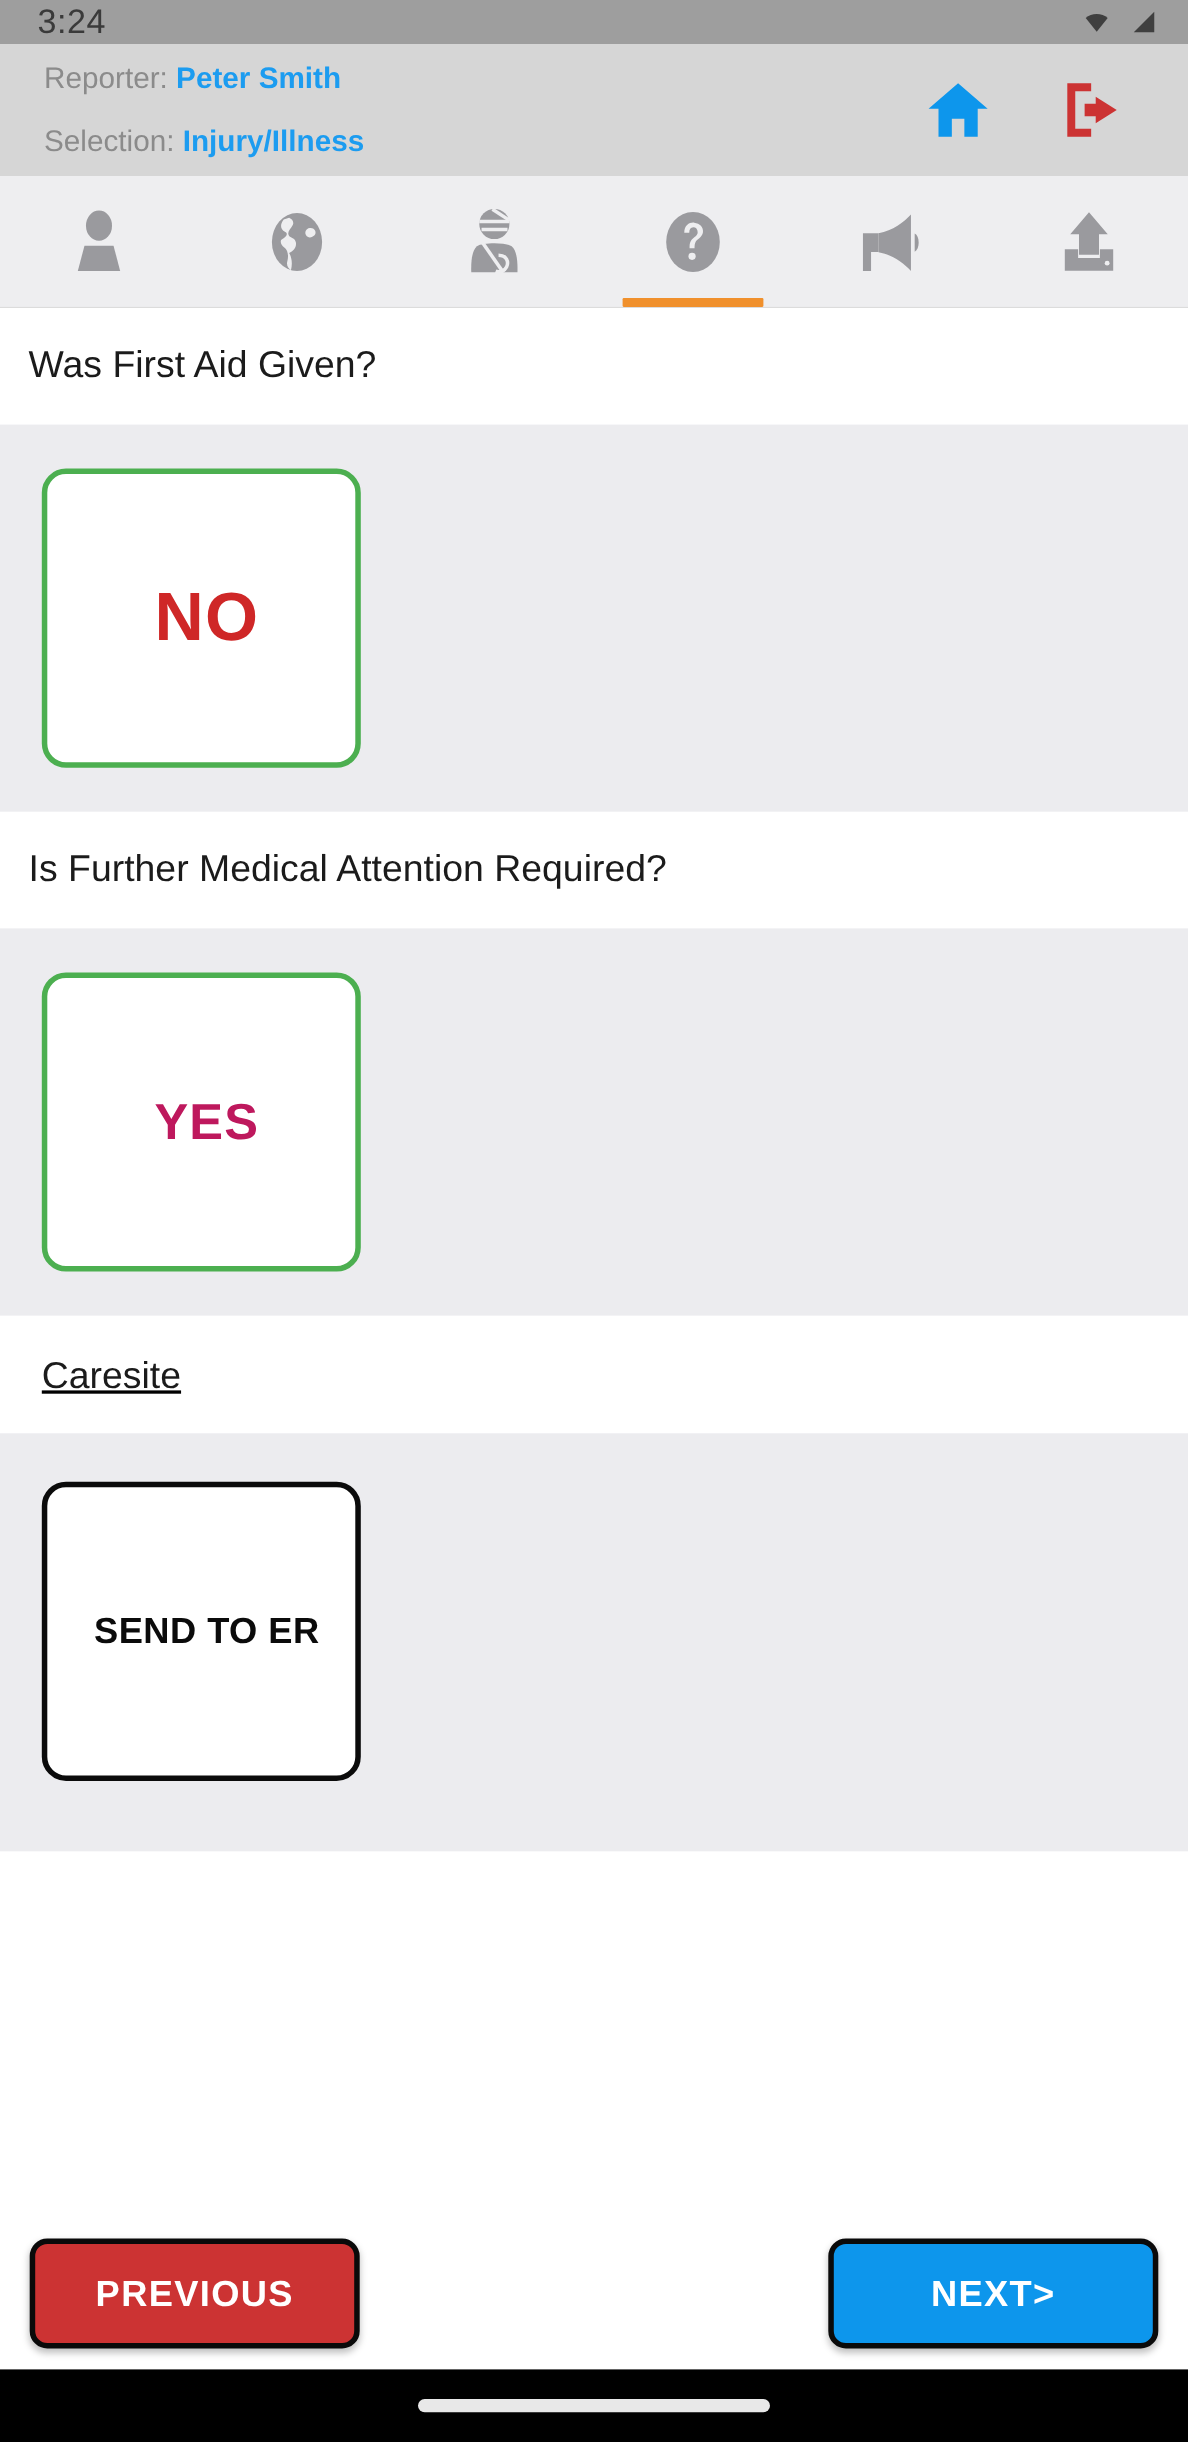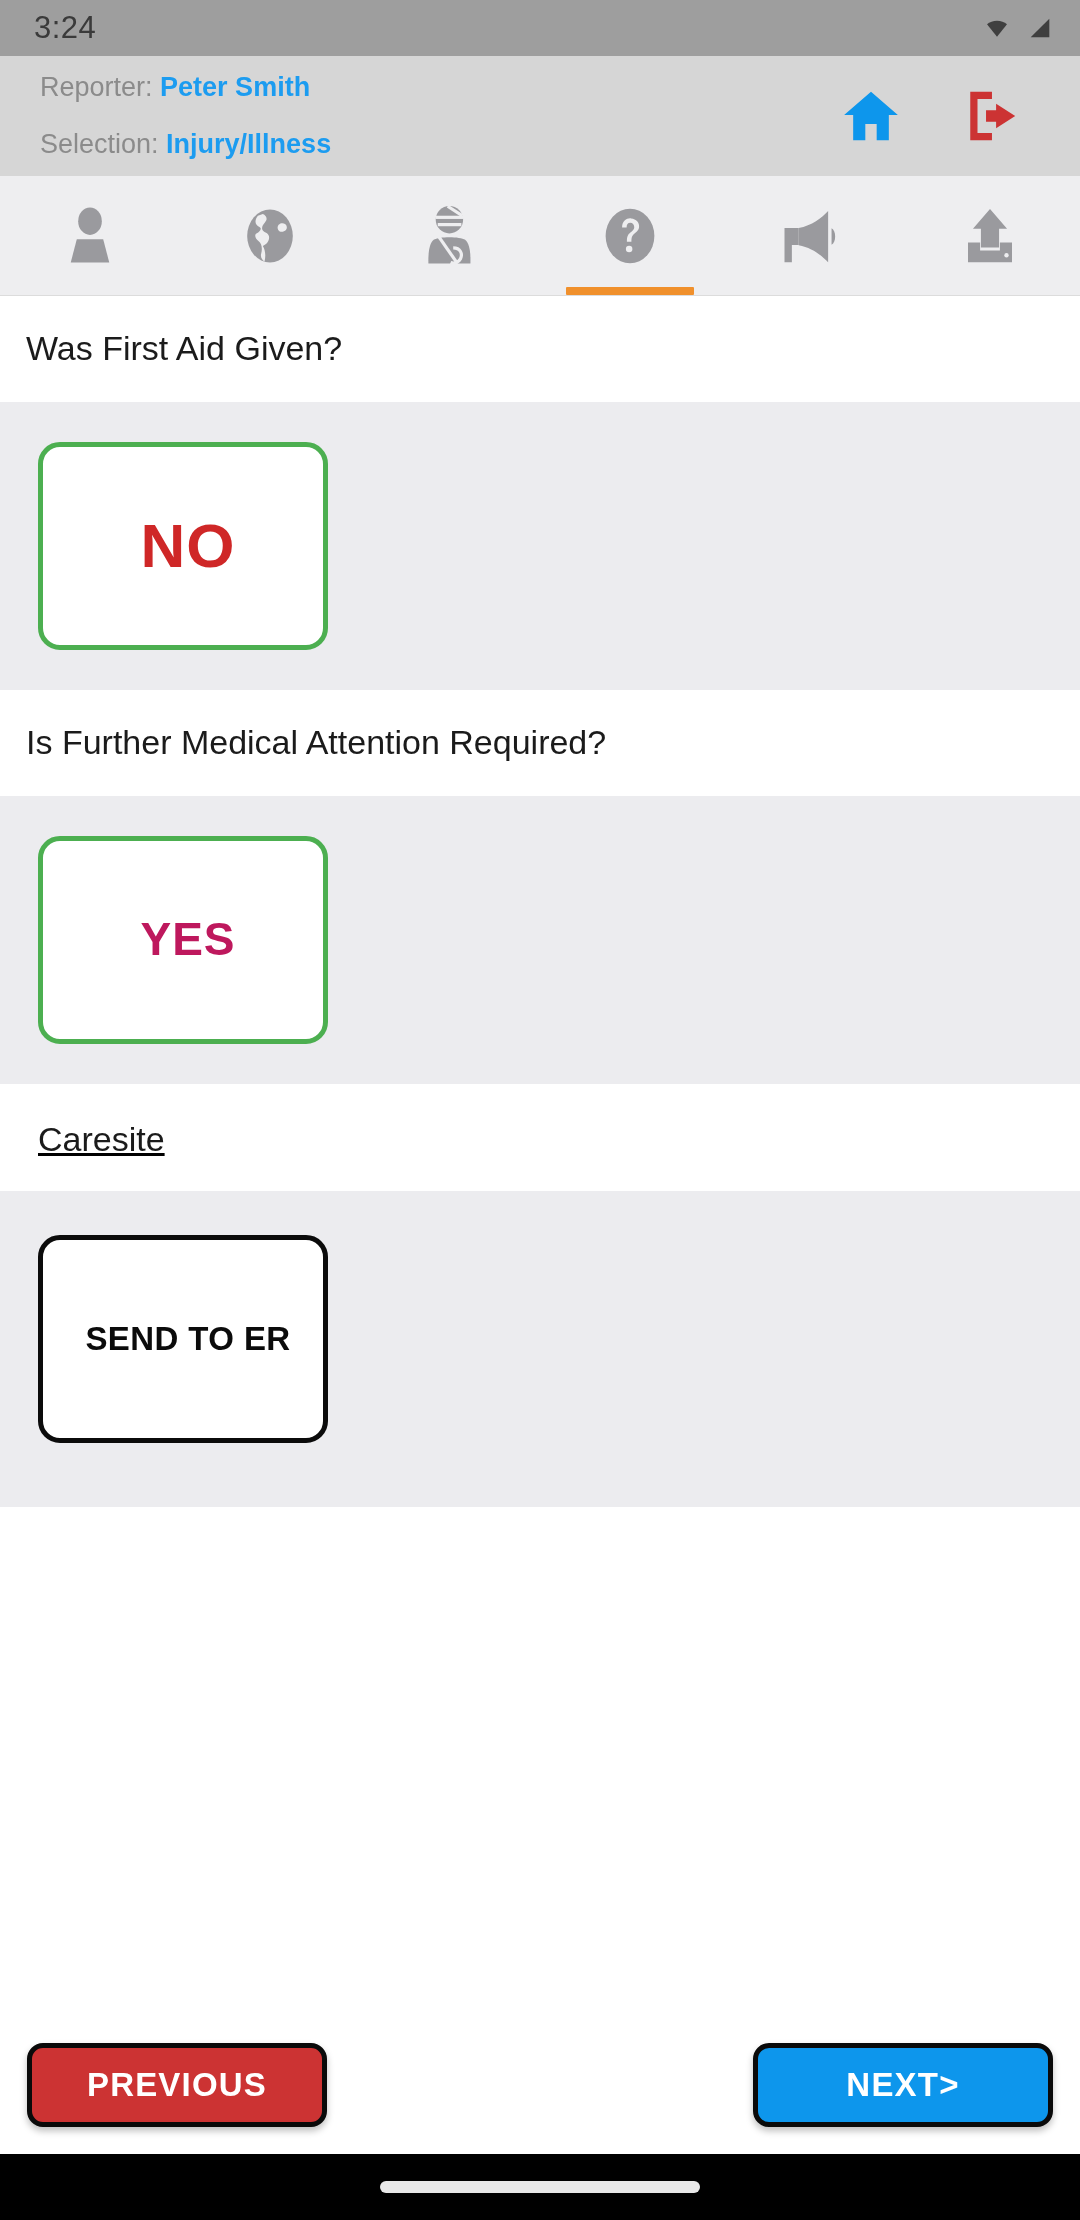--- a/index.html
+++ b/index.html
@@ -6,21 +6,21 @@
   html, body {
     width:1080px; height:2220px;
     background:#ffffff;
     font-family:"Liberation Sans", sans-serif;
     overflow:hidden;
   }
   #screen { position:relative; width:1080px; height:2220px; background:#fff; }
 
   
   .statusbar{
-    height:56px; background:#9e9e9e; display:flex; align-items:center;
+    height:40px; background:#9e9e9e; display:flex; align-items:center;
     justify-content:space-between; padding:0 26px 0 34px;
   }
   .status-time{ font-size:31px; color:#3a3a3a; letter-spacing:.5px; }
   .status-icons{ display:flex; align-items:center; gap:14px; }
 
   
   .appheader{
     height:120px; background:#d6d6d6; display:flex; align-items:center;
     justify-content:space-between; padding:0 42px 0 40px;
     box-shadow:0 1px 0 rgba(0,0,0,.07);
@@ -47,41 +47,41 @@
 
   
   .q-label{
     background:#ffffff; padding:33px 38px 34px 26px;
     font-size:34px; color:#1b1b1b;
   }
   .ans-zone{ background:#ececef; padding:40px 38px 40px 38px; }
 
   .choice-row{ display:flex; gap:42px; }
   .choice-btn{
-    width:290px; height:208px; background:#fff; border-radius:22px;
+    width:290px; height:272px; background:#fff; border-radius:22px;
     display:flex; align-items:center; justify-content:center;
     font-weight:bold; text-align:center; line-height:1.16;padding-left:10px;
   }
   .choice-btn.outline-green{ border:5px solid #4caf50; }
   .choice-btn.outline-black{ border:5px solid #0b0b0b; }
   .txt-no{ color:#cf2727; font-size:62px; letter-spacing:1px; }
   .txt-yes{ color:#be185d; font-size:46px; letter-spacing:1px; }
   .txt-plain{ color:#0b0b0b; font-size:33px; letter-spacing:.4px; }
 
   .caresite-zone{ padding:36px 38px 32px 38px;text-decoration:underline; }
   .caresite-answers{ background:#ececef; padding:44px 38px 64px 38px; }
 
   
   .footer{
     position:absolute; left:0; right:0; bottom:66px; height:138px;
     background:#ffffff; display:flex; align-items:center;
     justify-content:space-between; padding:0 27px;
   }
   .nav-btn{
-    width:300px; height:84px; border:5px solid #0a0a0a; border-radius:16px;
+    width:300px; height:100px; border:5px solid #0a0a0a; border-radius:16px;
     display:flex; align-items:center; justify-content:center;
     color:#fff; font-size:33px; font-weight:bold; letter-spacing:1.2px;
     box-shadow:0 4px 7px rgba(0,0,0,.25);
   }
   .nav-prev{ background:#cc3333; }
   .nav-next{ background:#0d96ec;text-align:center; }
 
   
   .sysnav{
     position:absolute; left:0; bottom:0; width:1080px; height:66px;

